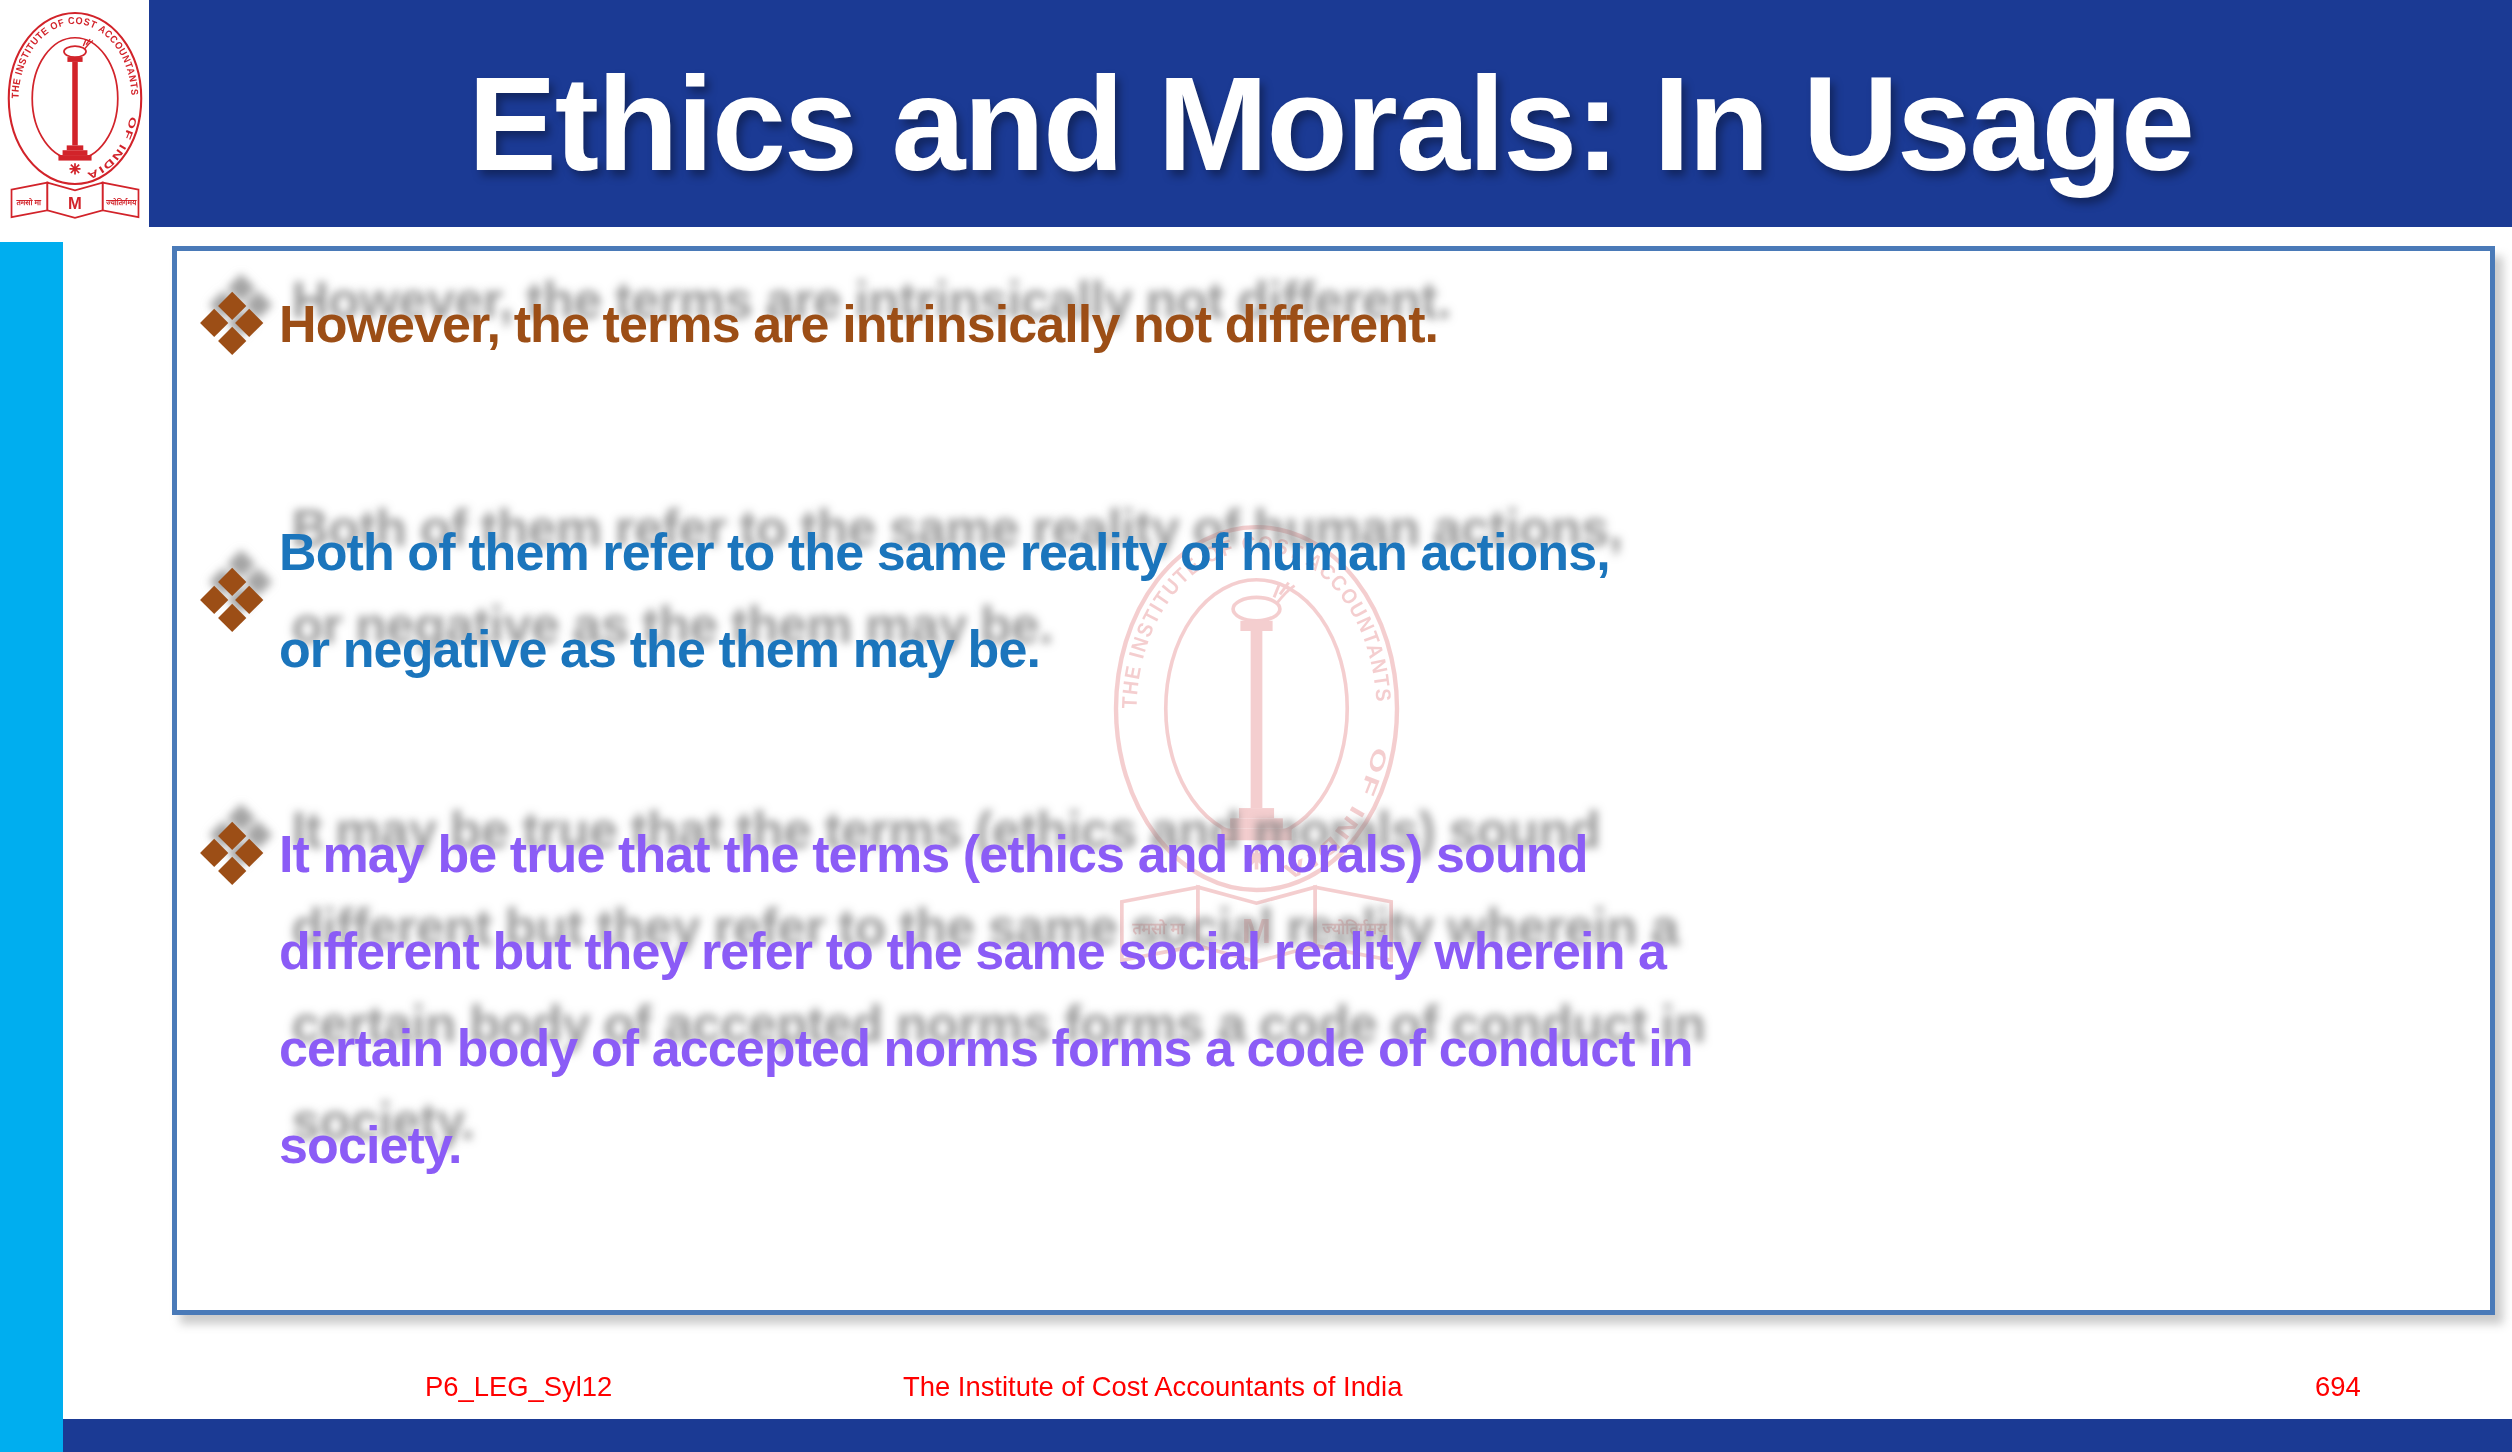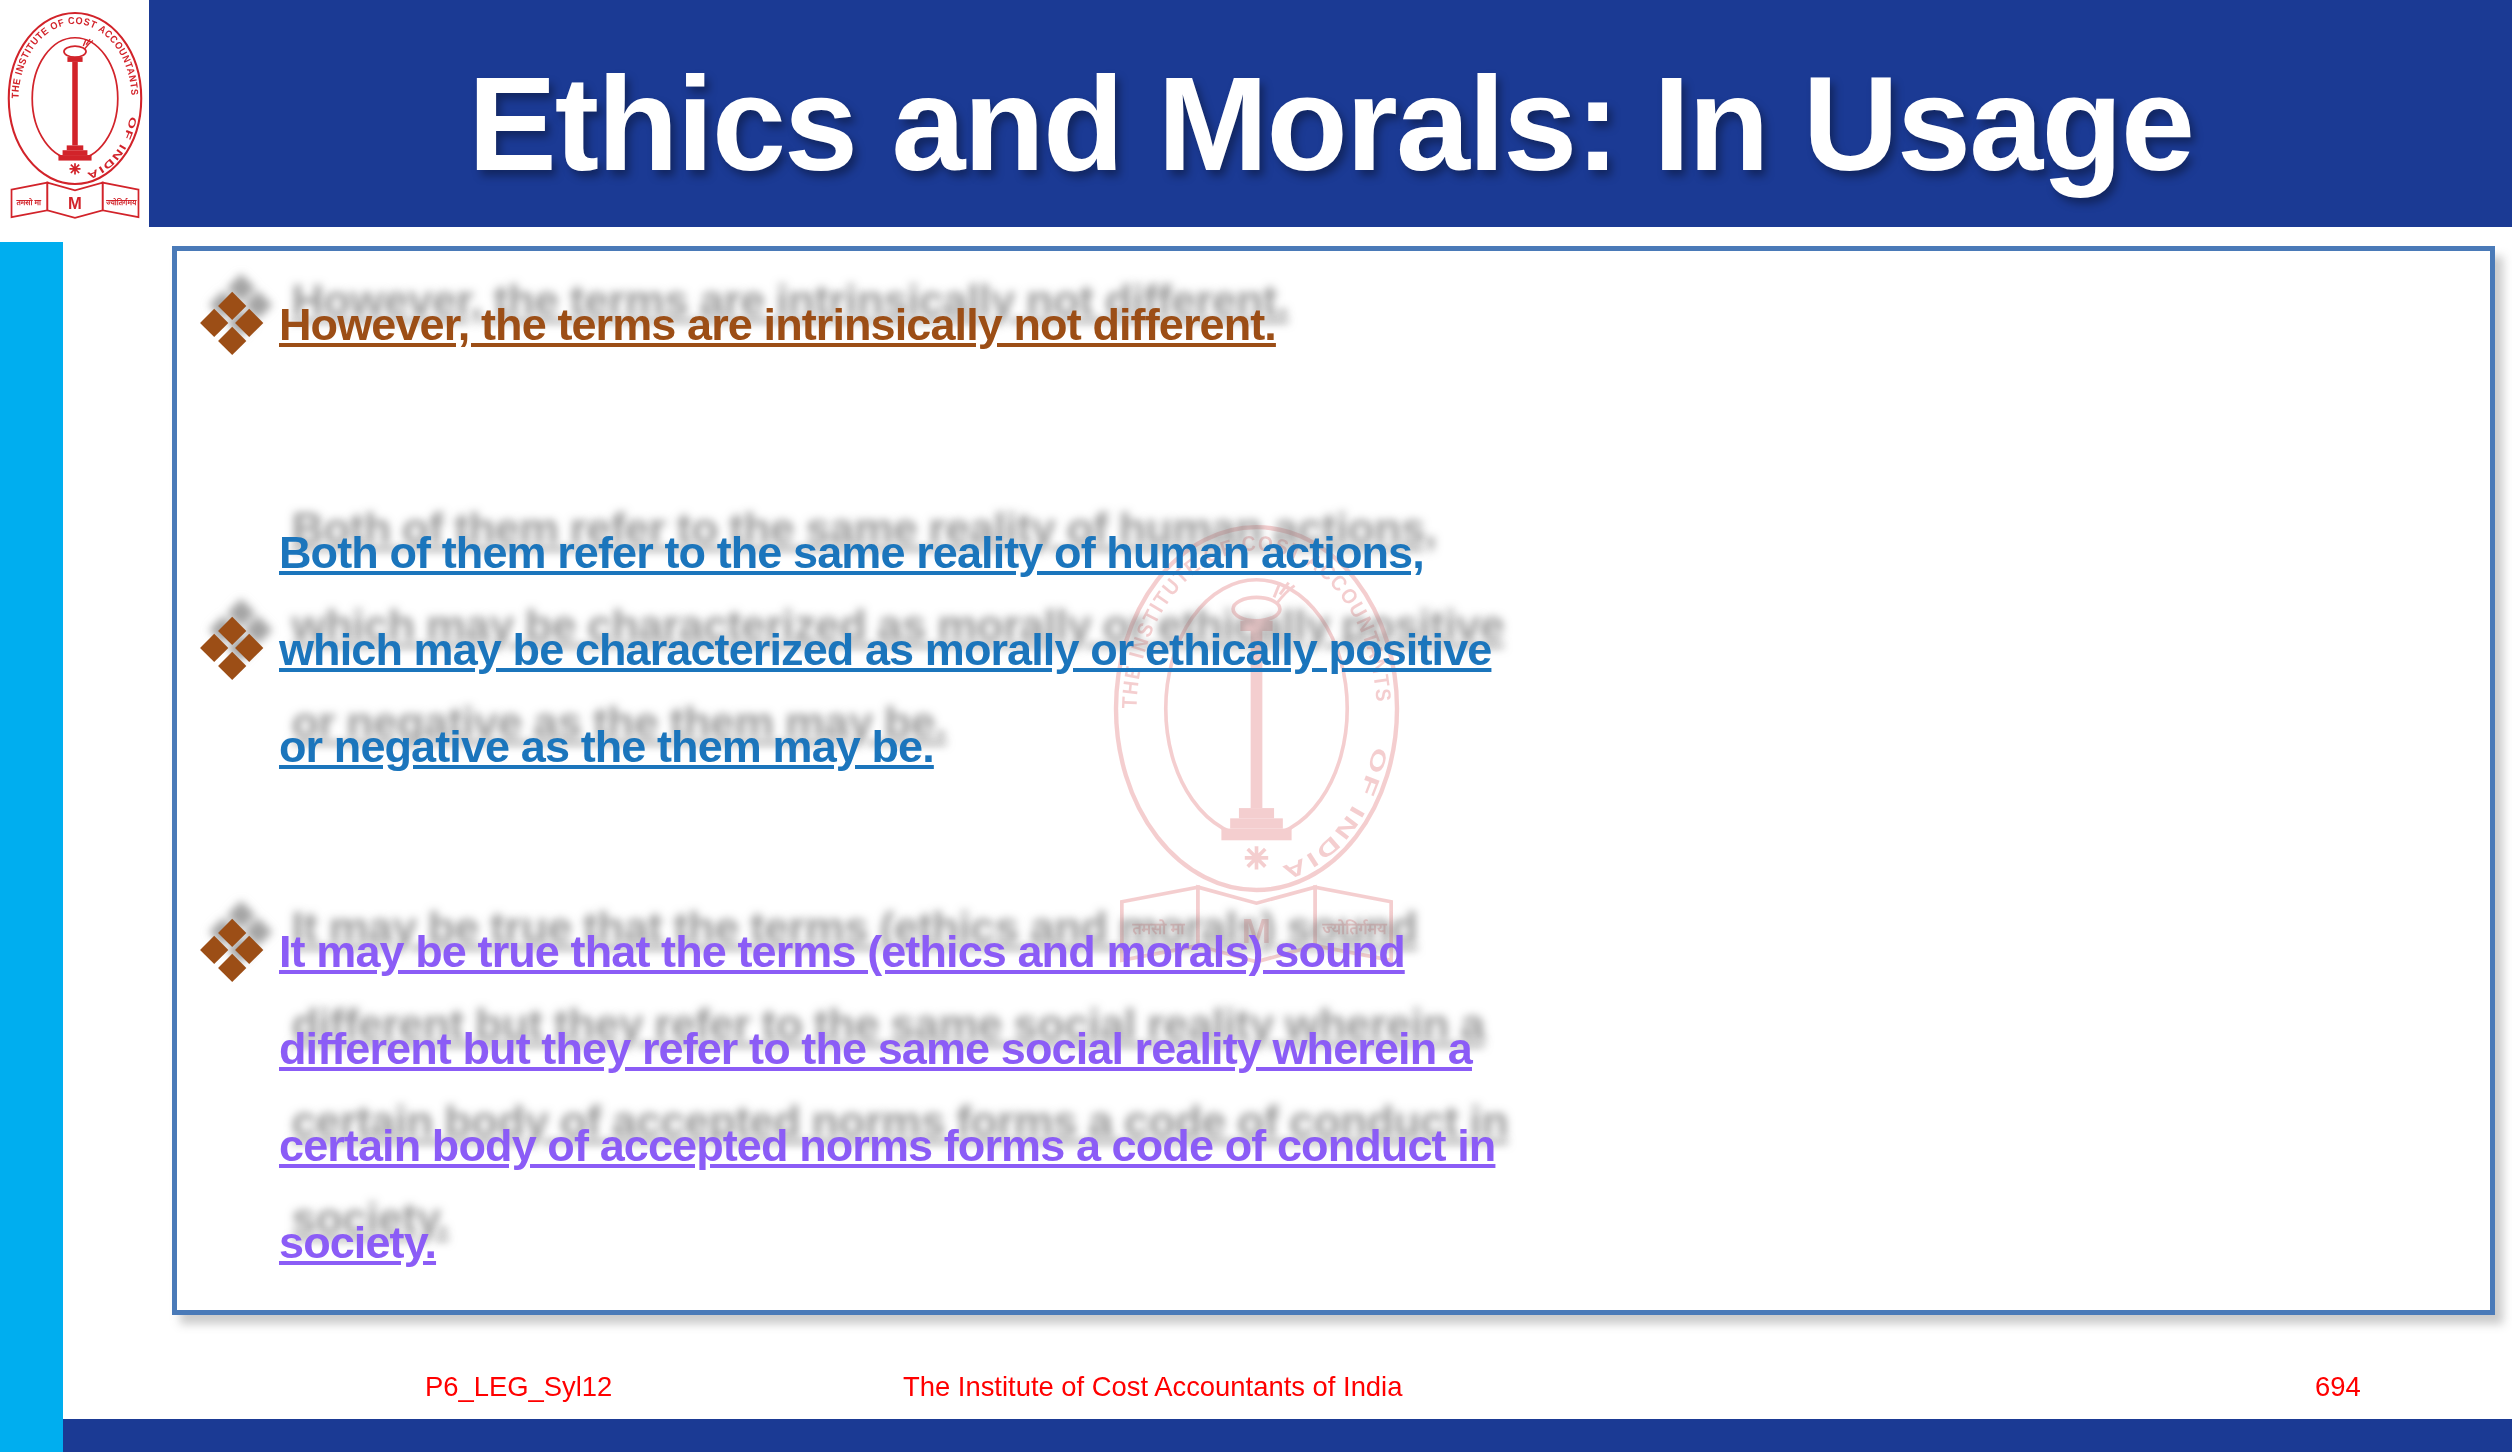--- a/index.html
+++ b/index.html
@@ -58,23 +58,22 @@
   .bullet-glyph{
     width:77px;flex:0 0 77px;position:relative;height:97px;
     filter:drop-shadow(9.7px -17.7px 4.4px rgba(125,125,125,0.7));
   }
   .dmd{position:absolute;width:20.4px;height:20.4px;background:var(--bullet_brown);transform:rotate(45deg);}
   .dmd.t{left:19.5px;top:19.5px;}
   .dmd.l{left:1.8px;top:37px;}
   .dmd.r{left:37px;top:37px;}
   .dmd.b{left:19.5px;top:55px;}
   .bullet-text{
-    font-size:45px;font-weight:700;line-height:97px;letter-spacing:-0.9px;
+    font-size:52px;font-weight:700;line-height:97px;letter-spacing:-0.9px;
     text-shadow:12.4px -24px 8px rgba(125,125,125,0.8);
-    text-decoration:underline;
   }
   .bullet-text div{white-space:nowrap;}
   
   .footer{position:absolute;left:0;right:0;top:1366px;height:41px;z-index:3;
     color:var(--footer_red);font-weight:400;font-size:27.4px;}
   .footer .f-left{position:absolute;left:425px;top:5.3px;}
   .footer .f-center{position:absolute;left:903px;top:5.3px;}
   .footer .f-right{position:absolute;left:2315px;top:5.3px;text-align:right;}
   
   .ring-text{font-size:14.5px;font-weight:700;letter-spacing:1px;}
@@ -155,21 +154,20 @@
 
   <div class="bullet-item b2">
     <div class="bullet-glyph">
       <span class="dmd t"></span>
         <span class="dmd l"></span>
         <span class="dmd r"></span>
         <span class="dmd b"></span>
     </div>
     <div class="bullet-text" style="color: rgb(27, 117, 188);">
       <div>Both of them refer to the same reality of human actions,</div>
-      <div>which may be characterized as morally or ethically positive</div>
       <div>or negative as the them may be.</div>
     </div>
   </div>
 
   <div class="bullet-item b3">
     <div class="bullet-glyph">
       <span class="dmd t"></span>
         <span class="dmd l"></span>
         <span class="dmd r"></span>
         <span class="dmd b"></span>

